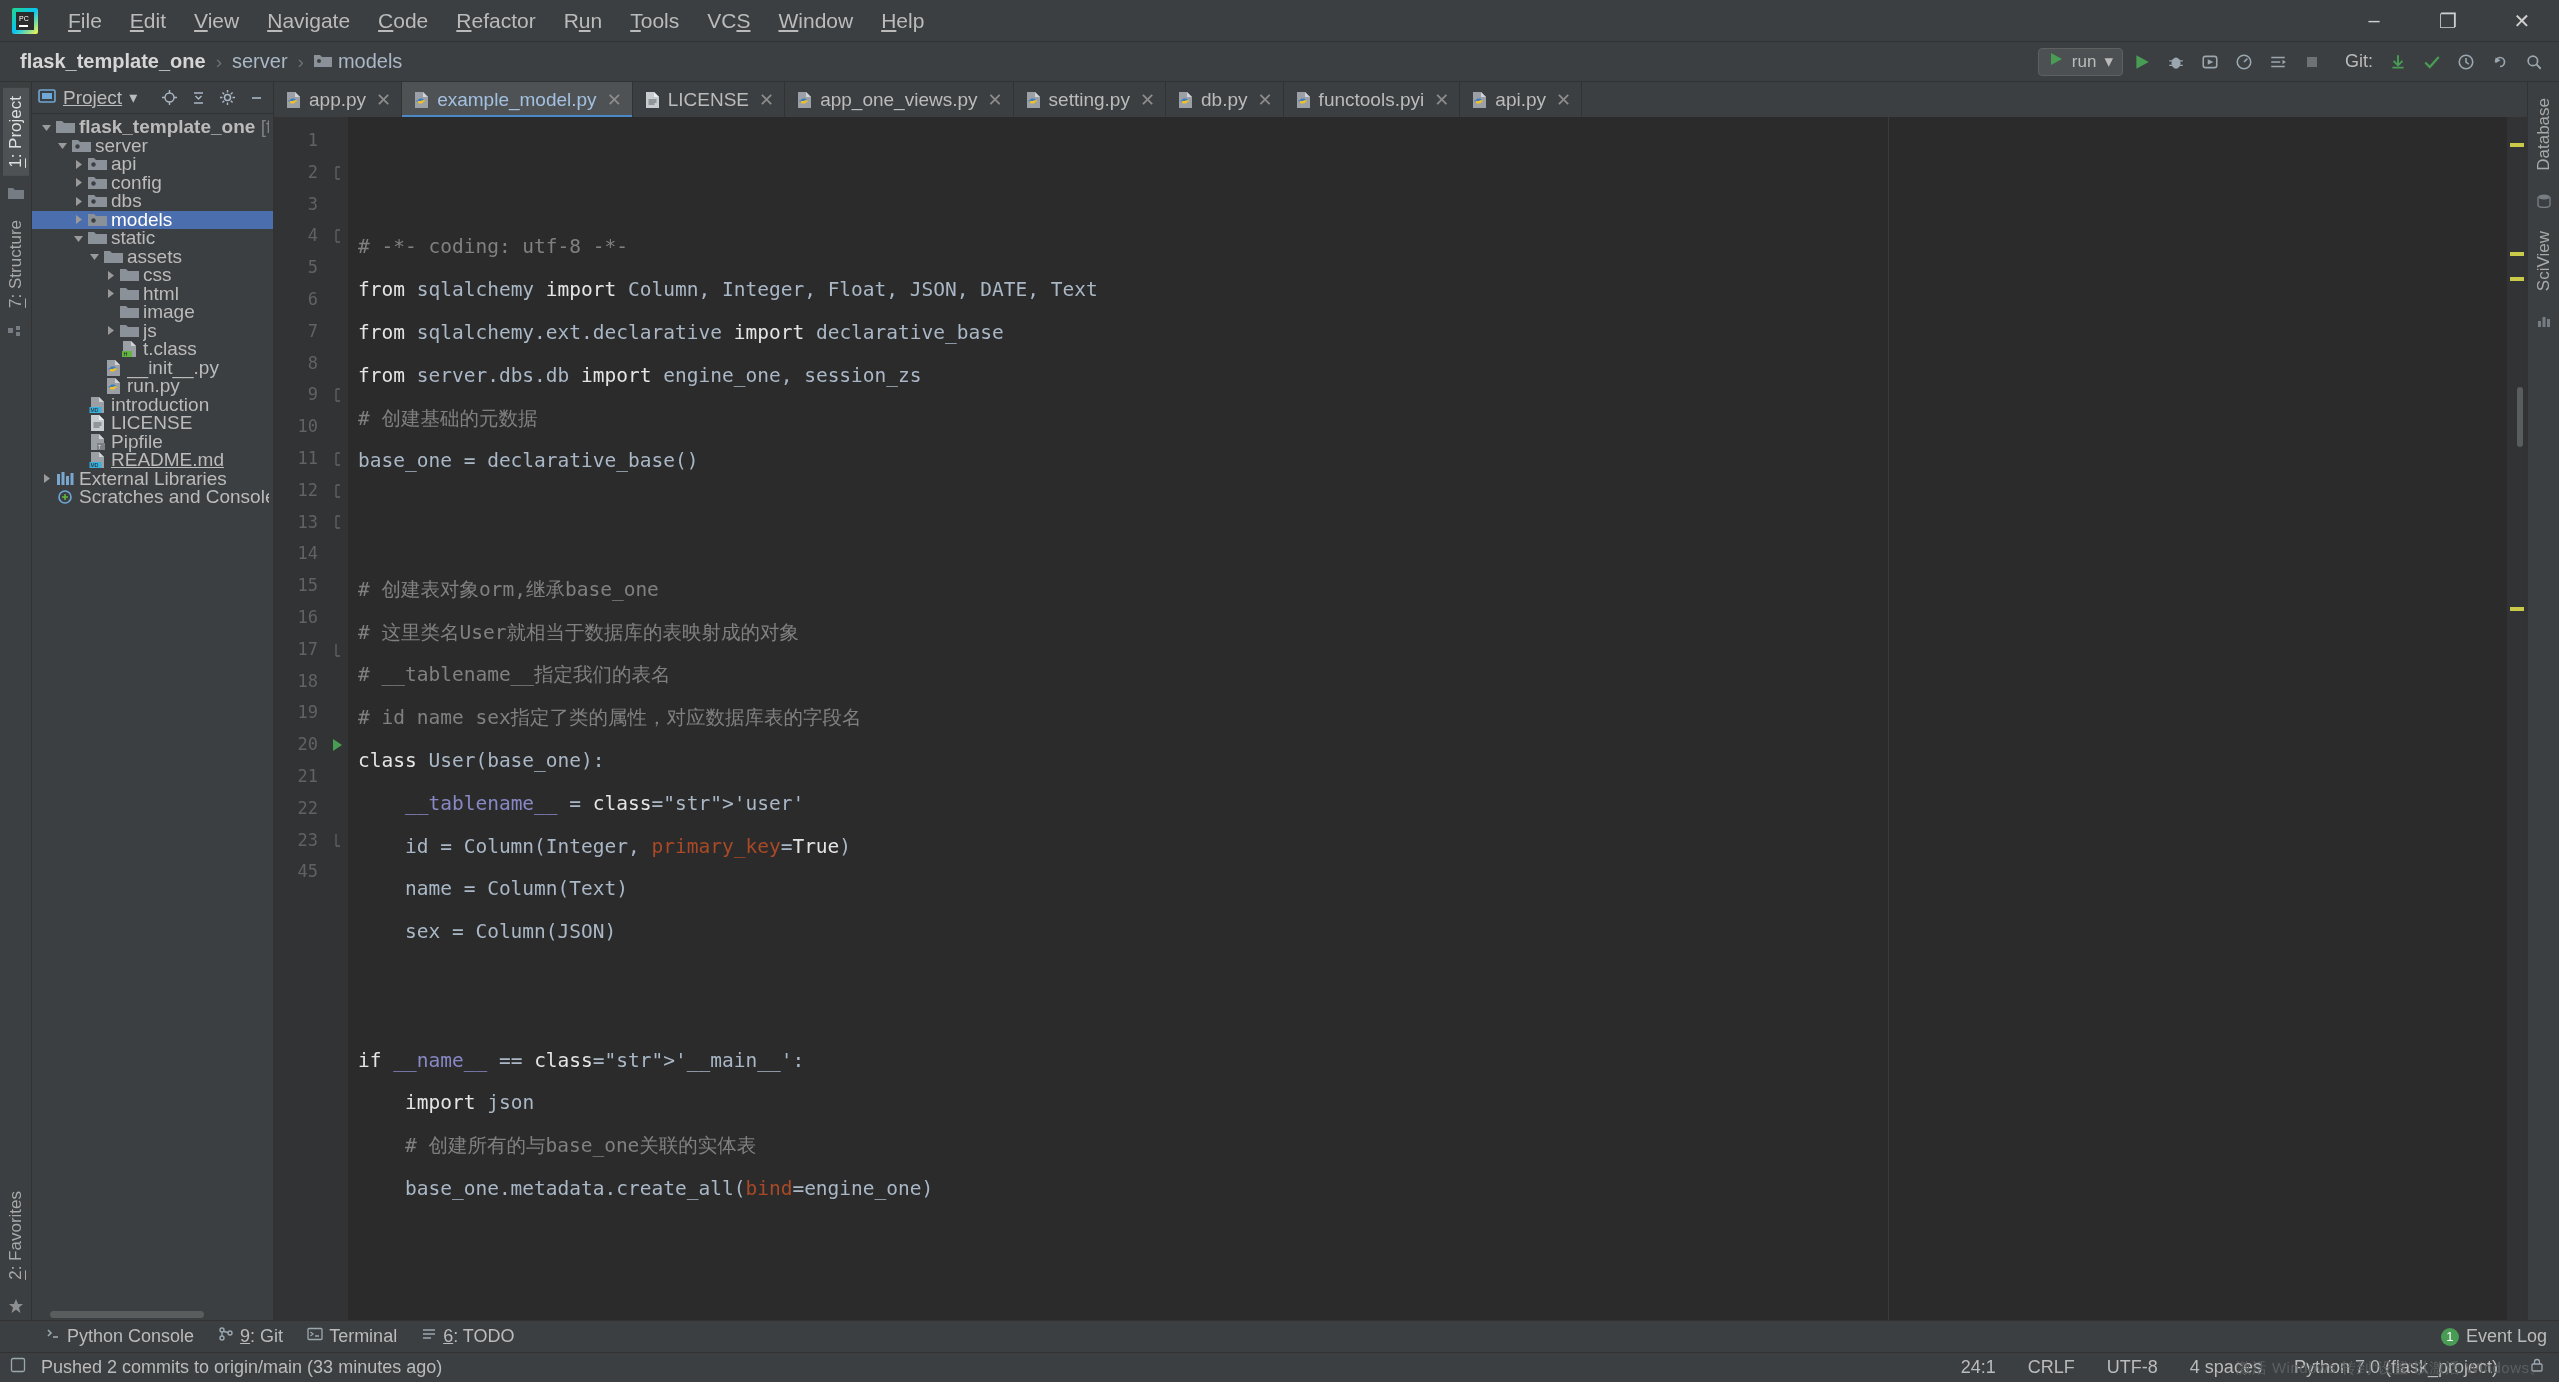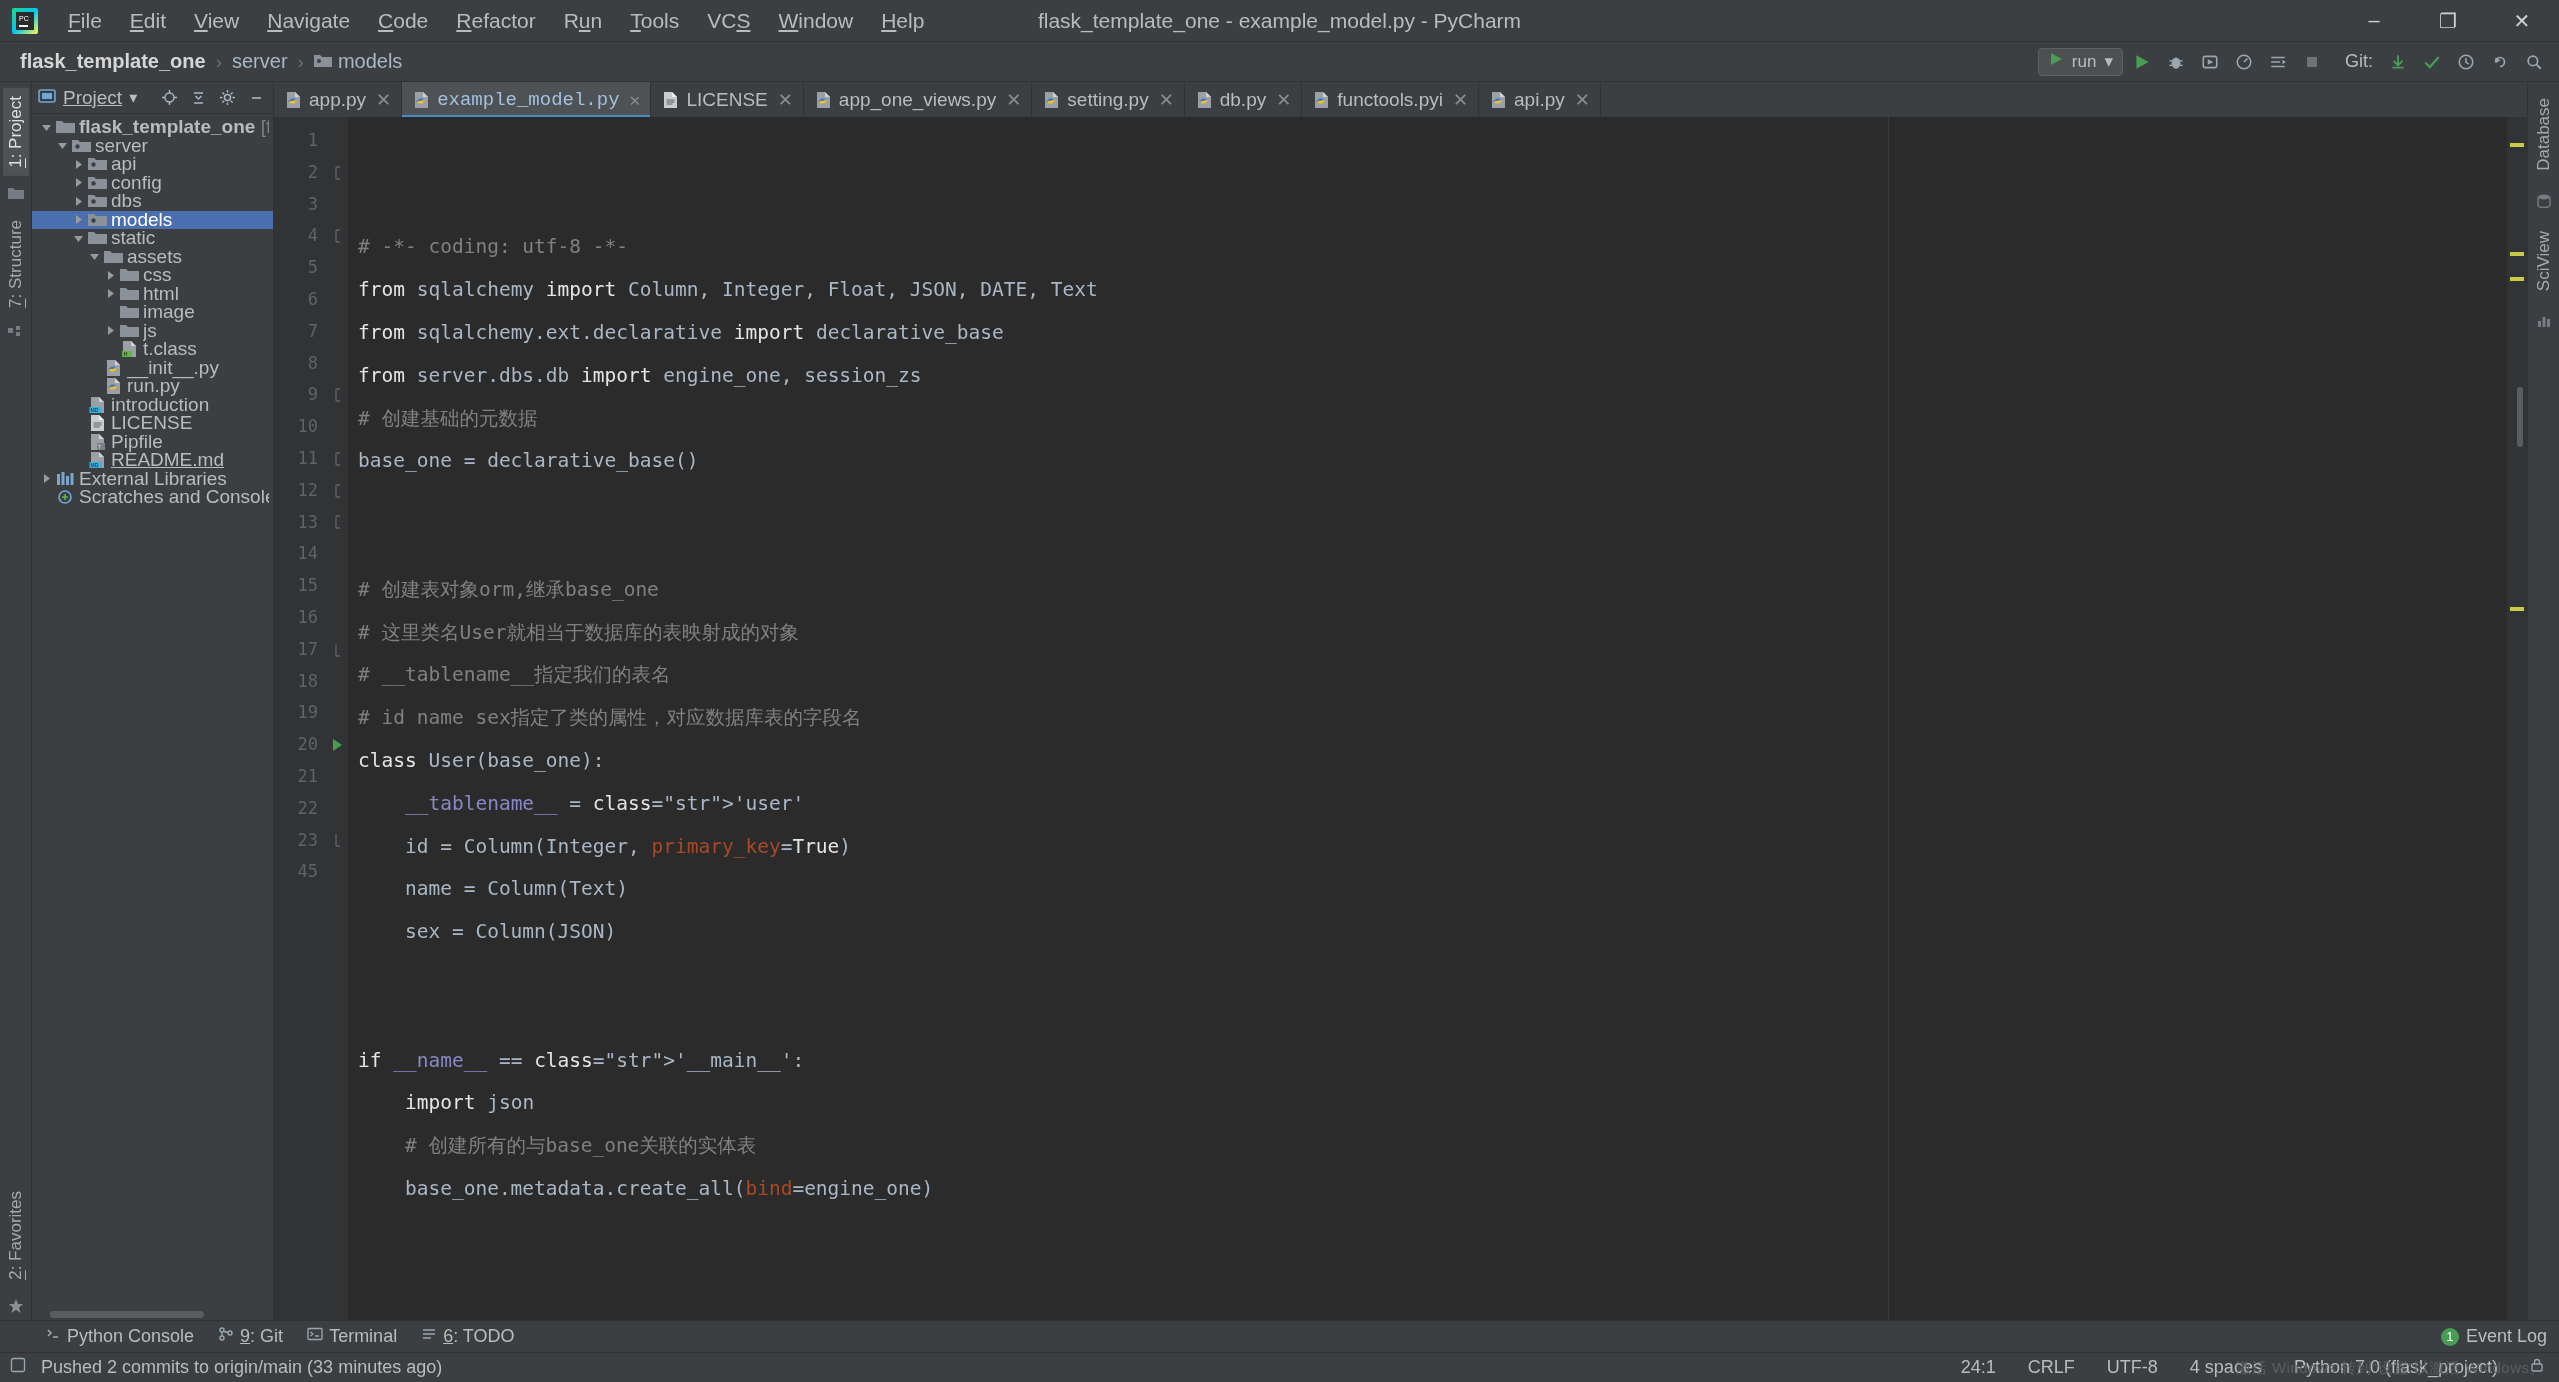--- a/index.html
+++ b/index.html
@@ -78,21 +78,21 @@
   .hscroll { height:12px; flex:0 0 12px; background:#3c3f41; position:relative; }
   .hscroll i { position:absolute; left:18px; top:3px; height:7px; width:154px;
     background:#5a5d5e; border-radius:4px; display:block; }
 
   
   .editor-wrap { flex:1; display:flex; flex-direction:column; min-width:0; background:#2b2b2b; }
   .tabs { height:35px; flex:0 0 35px; background:#3c3f41; display:flex; align-items:stretch;
     overflow:hidden; }
   .tab { display:flex; align-items:center; gap:7px; padding:0 10px 0 11px; font-size:19px;
     color:#bbbbbb; border-right:1px solid #323232; position:relative; background:#3c3f41; }
-  .tab.active { background:#4e5254; color:#a4c0e0;font-family:Liberation Mono, monospace; }
+  .tab.active { background:#4e5254; color:#a4c0e0; }
   .tab.active::after { content:""; position:absolute; left:0; right:0; bottom:0; height:2px;
     background:#4a88c7; }
   .tab .x { color:#8c8c8c; font-size:18px; margin-left:3px; }
 
   .editor { flex:1; display:flex; min-height:0; position:relative; background:#2b2b2b; }
   .gutter { width:52px; flex:0 0 52px; background:#313335; text-align:right;
     padding-top:8px; font-family:"DejaVu Sans Mono", monospace; font-size:17px;
     color:#606366; user-select:none; }
   .gutter .ln { height:31.8px; line-height:31.8px; padding-right:8px; }
   .foldbar { width:22px; flex:0 0 22px; background:#313335; padding-top:8px; position:relative; }
@@ -166,21 +166,20 @@
       <div class="menu-item"><u>N</u>avigate</div>
       <div class="menu-item"><u>C</u>ode</div>
       <div class="menu-item"><u>R</u>efactor</div>
       <div class="menu-item">R<u>u</u>n</div>
       <div class="menu-item"><u>T</u>ools</div>
       <div class="menu-item">VC<u>S</u></div>
       <div class="menu-item"><u>W</u>indow</div>
       <div class="menu-item"><u>H</u>elp</div>
     </div>
 
-    <div class="win-title">flask_template_one - example_model.py - PyCharm</div>
 
     <div class="win-ctrl">
       <div class="wbtn">–</div>
       <div class="wbtn">❐</div>
       <div class="wbtn close">✕</div>
     </div>
   </div>
 
   <div class="navbar">
     <div class="crumb">

